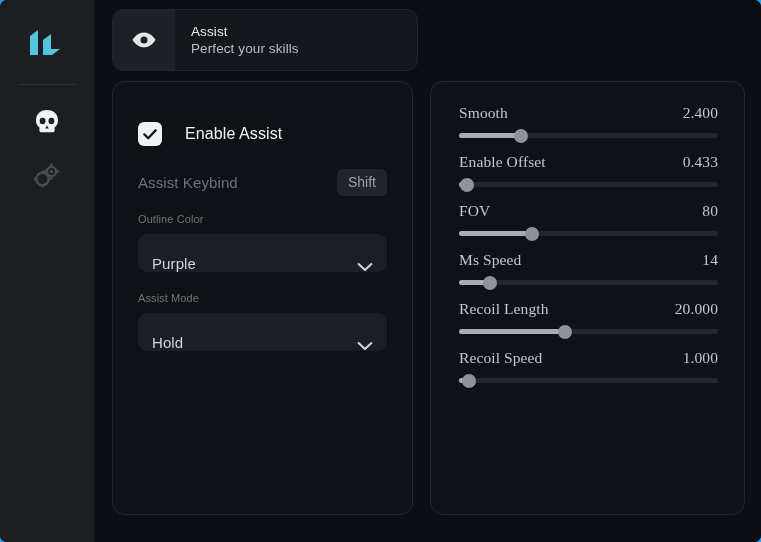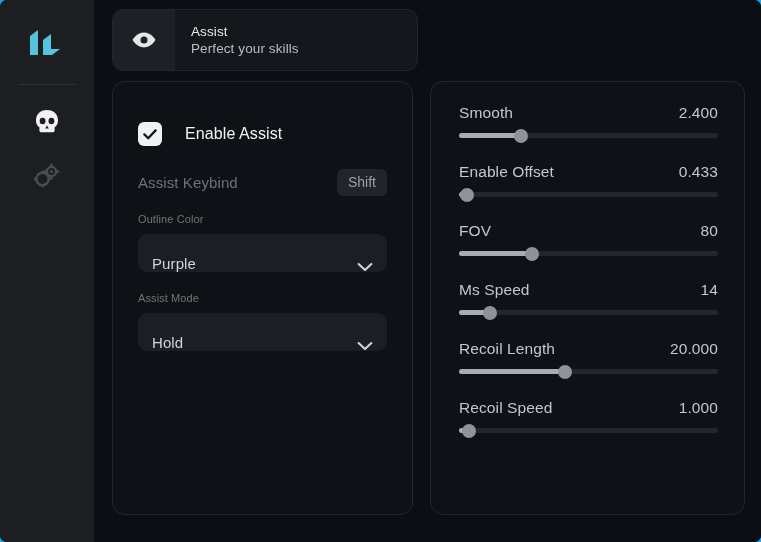--- a/index.html
+++ b/index.html
@@ -215,21 +215,21 @@
     cursor: pointer;
   }
 
   .select-value {
     font-size: 15px;
     color: #cfd4d9;
     letter-spacing: .1px;
   }
 
   
-  .slider-row { margin-bottom: 25px; }
+  .slider-row { margin-bottom: 15px; font-family: Liberation Serif, serif; }
 
   .slider-head {
     display: flex;
     align-items: baseline;
     justify-content: space-between;
     margin-bottom: 11px;
   }
 
   .slider-name {
     font-size: 15.5px;

